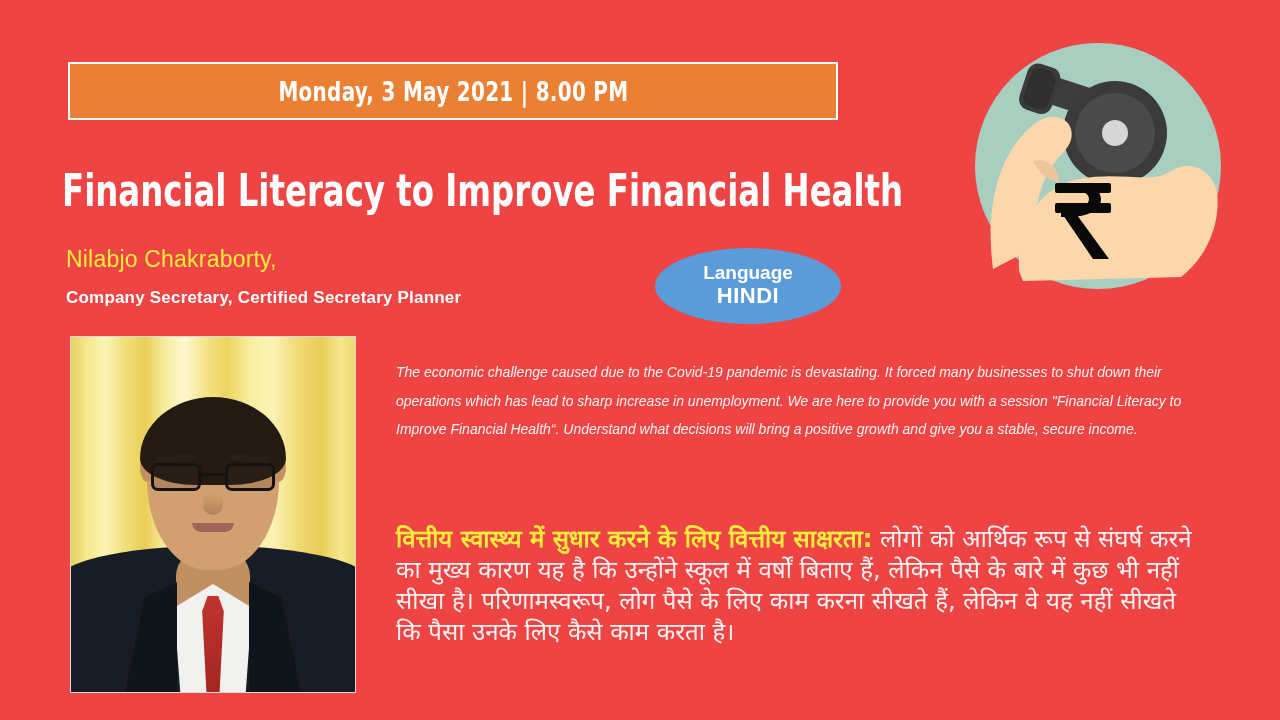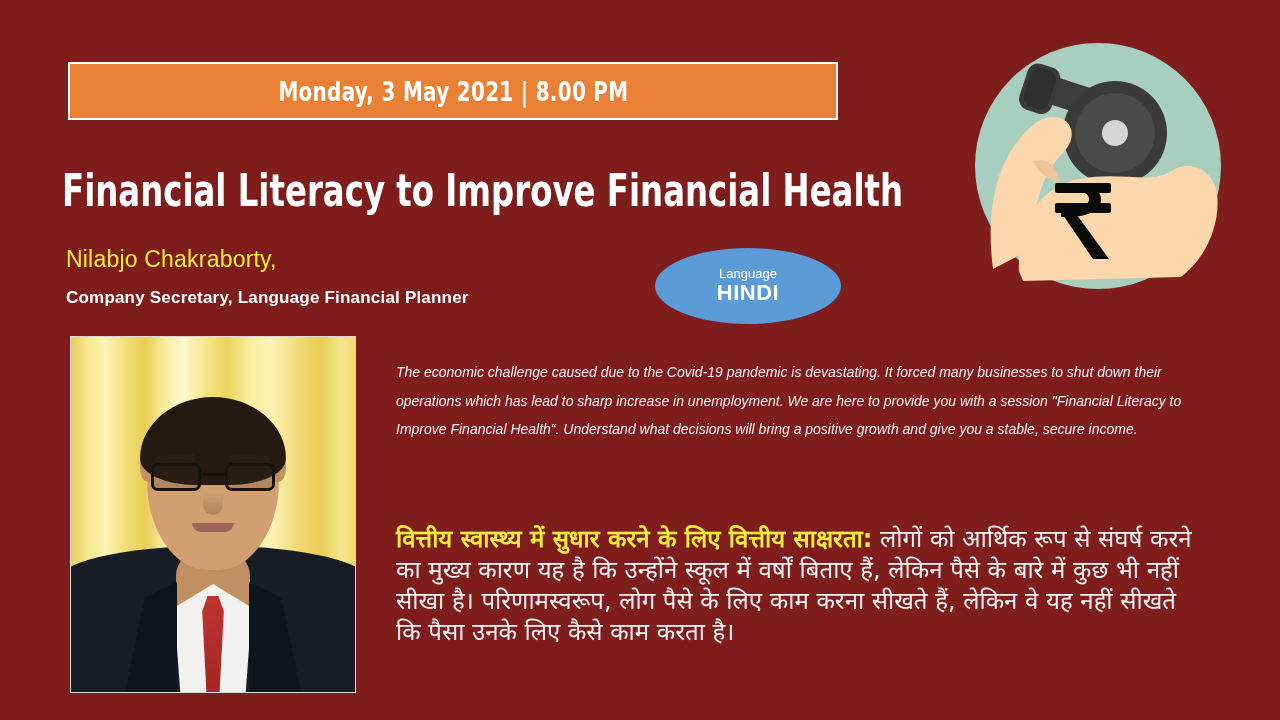--- a/index.html
+++ b/index.html
@@ -1,19 +1,19 @@
 <!DOCTYPE html>
 <html><head>
 <meta charset="utf-8">
 <style>
   * { margin:0; padding:0; box-sizing:border-box; }
   html, body { width:1280px; height:720px; background:#000; overflow:hidden; }
   body { font-family:"Liberation Sans", sans-serif; color:#fff; position:relative; }
 
-  #poster { position:absolute; inset:0; background:#7f1d1d; }
+  #poster { position:absolute; inset:0; background:#ef4444; }
 
   
   .date-banner{
     position:absolute; left:68px; top:62px; width:770px; height:58px;
     background:#ea8034; border:2px solid #fdfdfd;
     display:flex; align-items:center; justify-content:center;
   }
   .date-banner .date-text{
     font-family:"Liberation Sans Narrow","DejaVu Sans Condensed","Liberation Sans", sans-serif;
     font-weight:700; font-size:27px; color:#fff; letter-spacing:.4px;
@@ -40,21 +40,21 @@
     white-space:nowrap;
   }
 
   
   .lang-badge{
     position:absolute; left:655px; top:248px; width:186px; height:76px;
     background:#5b9bd8; border-radius:50%;
     display:flex; flex-direction:column; align-items:center; justify-content:center;
     line-height:1.1;
   }
-  .lang-badge .lang-label{ font-size:13px; font-weight:400; color:#fff; }
+  .lang-badge .lang-label{ font-size:19px; font-weight:700; color:#fff; }
   .lang-badge .lang-value{ font-size:22px; font-weight:700; color:#fff; letter-spacing:.5px; }
 
   
   .photo-frame{
     position:absolute; left:70px; top:336px; width:286px; height:357px;
     border:1px solid #d8d8d8; overflow:hidden; background:#000;
   }
   .photo-bg{
     position:absolute; inset:0;
     background:
@@ -160,21 +160,21 @@
 
 <div id="poster">
 
   <div class="date-banner">
     <span class="date-text">Monday, 3 May 2021 | 8.00 PM</span>
   </div>
 
   <div class="main-title">Financial Literacy to Improve Financial Health</div>
 
   <div class="speaker-name">Nilabjo Chakraborty,</div>
-  <div class="speaker-role">Company Secretary, Language Financial Planner</div>
+  <div class="speaker-role">Company Secretary, Certified Secretary Planner</div>
 
   <div class="lang-badge">
     <span class="lang-label">Language</span>
     <span class="lang-value">HINDI</span>
   </div>
 
   <div class="photo-frame">
     <div class="photo-bg"></div>
     <div class="photo-suit"></div>
     <div class="photo-neck"></div>

